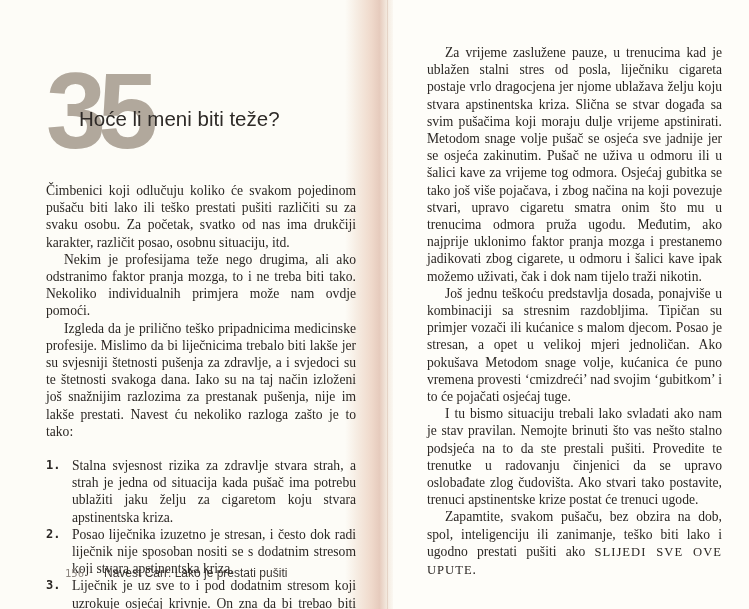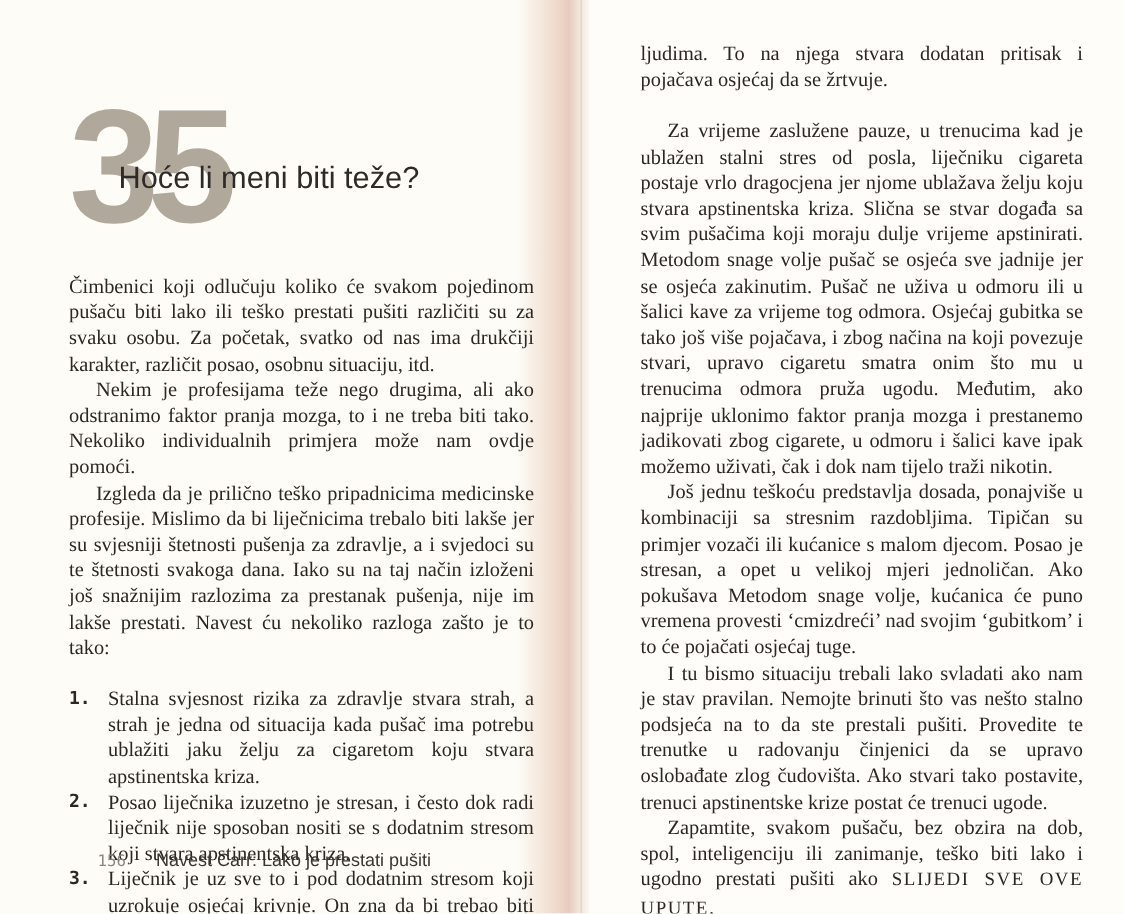--- a/index.html
+++ b/index.html
@@ -121,21 +121,20 @@
         <span>Liječnik je uz sve to i pod dodatnim stresom koji uzrokuje osjećaj krivnje. On zna da bi trebao biti primjerom ostalim</span>
       </li>
     </ol>
   </div>
 
   <div class="footer left">
     <span class="pnum">156</span><span>Navest Carr: Lako je prestati pušiti</span>
   </div>
 
   <div class="text right-body">
-    <p>ljudima. To na njega stvara dodatan pritisak i pojačava osjećaj da se žrtvuje.</p>
     <div class="gap"></div>
     <p class="indent">Za vrijeme zaslužene pauze, u trenucima kad je ublažen stalni stres od posla, liječniku cigareta postaje vrlo dragocjena jer njome ublažava želju koju stvara apstinentska kriza. Slična se stvar događa sa svim pušačima koji moraju dulje vrijeme apstinirati. Metodom snage volje pušač se osjeća sve jadnije jer se osjeća zakinutim. Pušač ne uživa u odmoru ili u šalici kave za vrijeme tog odmora. Osjećaj gubitka se tako još više pojačava, i zbog načina na koji povezuje stvari, upravo cigaretu smatra onim što mu u trenucima odmora pruža ugodu. Međutim, ako najprije uklonimo faktor pranja mozga i prestanemo jadikovati zbog cigarete, u odmoru i šalici kave ipak možemo uživati, čak i dok nam tijelo traži nikotin.</p>
     <p class="indent">Još jednu teškoću predstavlja dosada, ponajviše u kombinaciji sa stresnim razdobljima. Tipičan su primjer vozači ili kućanice s malom djecom. Posao je stresan, a opet u velikoj mjeri jednoličan. Ako pokušava Metodom snage volje, kućanica će puno vremena provesti ‘cmizdreći’ nad svojim ‘gubitkom’ i to će pojačati osjećaj tuge.</p>
     <p class="indent">I tu bismo situaciju trebali lako svladati ako nam je stav pravilan. Nemojte brinuti što vas nešto stalno podsjeća na to da ste prestali pušiti. Provedite te trenutke u radovanju činjenici da se upravo oslobađate zlog čudovišta. Ako stvari tako postavite, trenuci apstinentske krize postat će trenuci ugode.</p>
     <p class="indent"><span>Zapamtite, svakom pušaču, bez obzira na dob, spol, inteligenciju ili zanimanje, teško biti lako i ugodno prestati pušiti ako </span><span class="smallcaps">SLIJEDI SVE OVE UPUTE</span><span>.</span></p>
   </div>
 
 </div>
 
 </body></html>

